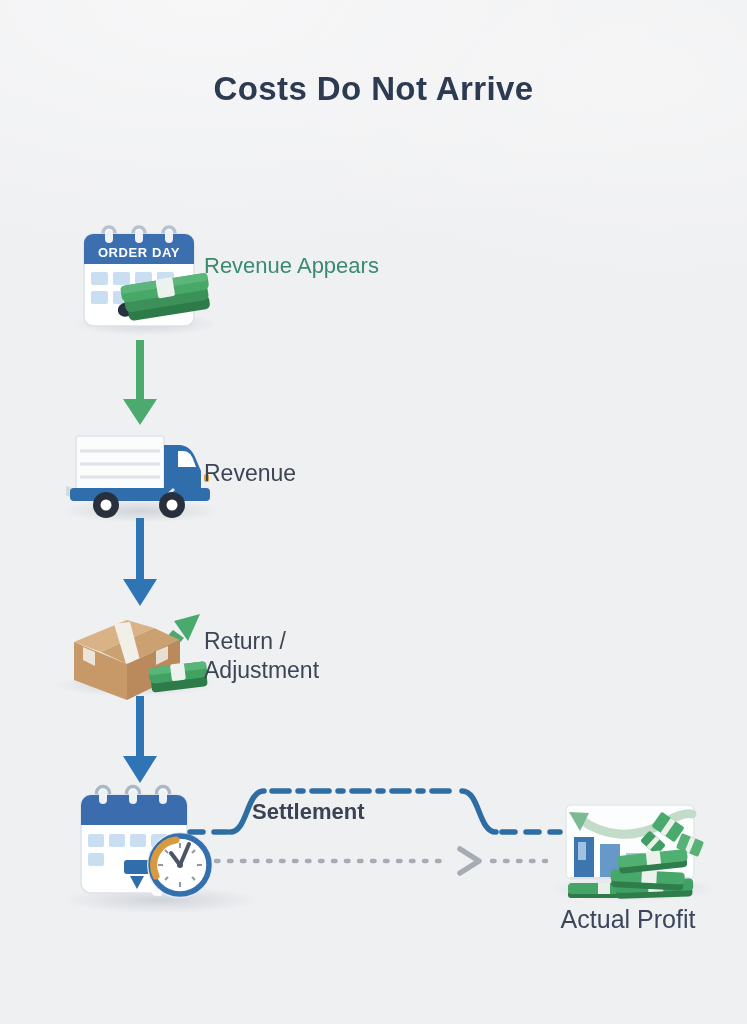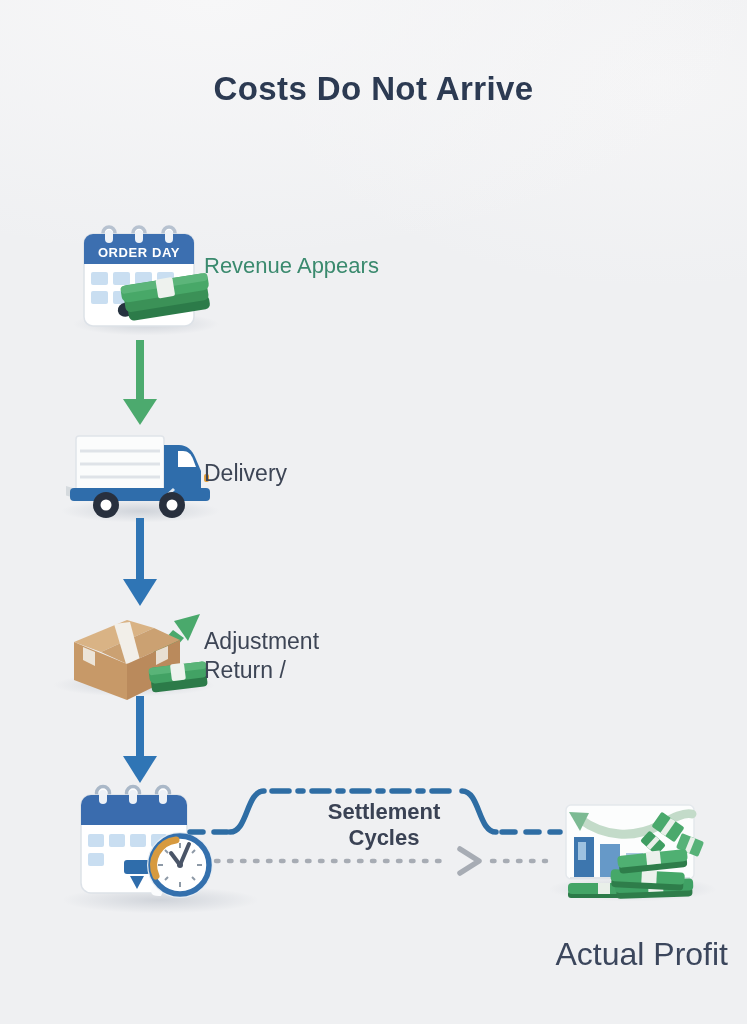--- a/index.html
+++ b/index.html
@@ -11,24 +11,24 @@
       radial-gradient(700px 380px at 88% 8%, #f5f5f6 0%, rgba(245,245,246,0) 55%),
       #eff0f2;
   }
   .abs{position:absolute;}
   .title{position:absolute;top:70px;left:0;width:100%;text-align:center;}
   .title .t1{font-size:33px;font-weight:700;color:#2c3a52;letter-spacing:.4px;}
   .title .t2{font-size:30px;font-weight:400;color:#32415e;margin-top:9px;letter-spacing:.3px;}
   .step-label{position:absolute;font-size:23px;color:#3d4555;}
   .step-label.green{color:#3a8a6e;font-size:22px;}
   .step-label.two-line{line-height:29px;}
-  .settle-label{position:absolute;left:284px;top:799px;width:200px;text-align:center;
+  .settle-label{position:absolute;left:252px;top:799px;width:200px;
     font-size:22px;font-weight:600;color:#3a4254;line-height:26px;}
-  .result-label{position:absolute;left:528px;top:936px;width:200px;text-align:right;
-    font-size:32px;color:#3b465c;}
+  .result-label{position:absolute;left:528px;top:905px;width:200px;text-align:center;
+    font-size:25px;color:#3b465c;}
   .shadow{position:absolute;border-radius:50%;
     background:radial-gradient(ellipse at center, rgba(135,146,162,.30) 0%, rgba(135,146,162,0) 68%);}
   svg{display:block;}
   svg text{font-family:"Liberation Sans",sans-serif;}
 </style>
 </head>
 <body>
 
 <div class="canvas">
 
@@ -87,21 +87,21 @@
     <path d="M98 64 V19 h15 c8 0 13 5 16 12 l6 14 v19 z" fill="#2f6dab"></path>
     <path d="M112 25 h5 c5 0 8 3 10 8 l3 8 h-18 z" fill="#ffffff"></path>
     <rect x="138" y="48" width="5" height="8" rx="2" fill="#e8a23c"></rect>
     <rect x="4" y="62" width="140" height="13" rx="4" fill="#2f6dab"></rect>
     <line x1="96" y1="74" x2="108" y2="63" stroke="#ffffff" stroke-width="3" opacity=".85"></line>
     <circle cx="40" cy="79" r="13" fill="#28303e"></circle>
     <circle cx="40" cy="79" r="5.5" fill="#ffffff"></circle>
     <circle cx="106" cy="79" r="13" fill="#28303e"></circle>
     <circle cx="106" cy="79" r="5.5" fill="#ffffff"></circle>
   </svg>
-  <div class="step-label" style="left:204px;top:460px;">Delivery</div>
+  <div class="step-label" style="left:204px;top:460px;">Revenue</div>
 
   <svg class="abs" style="left:122px;top:518px;" width="36" height="88" viewBox="0 0 36 88">
     <rect x="14" y="0" width="8" height="64" fill="#2f75b5"></rect>
     <polygon points="1,61 35,61 18,88" fill="#2f75b5"></polygon>
   </svg>
 
   <svg class="abs" style="left:56px;top:600px;" width="155" height="102" viewBox="0 0 155 102">
     <g fill="#4aa96c">
       <polygon points="92,58 103,66 128,38 117,30"></polygon>
       <polygon points="144,14 118,21 132,41"></polygon>
@@ -114,22 +114,22 @@
     <polygon points="27,47 39,52 39,66 27,60" fill="#ece4d8"></polygon>
     <polygon points="100,51 112,46 112,59 100,65" fill="#e8dfd2"></polygon>
     <g transform="translate(93,66) rotate(-7)">
       <rect x="0" y="14" width="56" height="13" rx="4" fill="#2c7b49"></rect>
       <rect x="-1" y="2" width="58" height="16" rx="5" fill="#42a264"></rect>
       <rect x="-1" y="2" width="58" height="7.5" rx="3.5" fill="#59b478"></rect>
       <rect x="21" y="1" width="14" height="17" rx="2" fill="#edf2ee"></rect>
     </g>
   </svg>
   <div class="step-label two-line" style="left:204px;top:627px;">
+    <div>Return /</div>
     <div>Adjustment</div>
-    <div>Return /</div>
   </div>
 
   <svg class="abs" style="left:122px;top:696px;" width="36" height="87" viewBox="0 0 36 87">
     <rect x="14" y="0" width="8" height="63" fill="#2f75b5"></rect>
     <polygon points="1,60 35,60 18,87" fill="#2f75b5"></polygon>
   </svg>
 
   <svg class="abs" style="left:75px;top:783px;" width="170" height="132" viewBox="0 0 170 132">
     <circle cx="28" cy="10" r="6.5" fill="#fff" stroke="#aab8c8" stroke-width="3.5"></circle>
     <circle cx="58" cy="10" r="6.5" fill="#fff" stroke="#aab8c8" stroke-width="3.5"></circle>
@@ -177,21 +177,20 @@
     <g stroke="#2e6da4" stroke-width="5.5" fill="none" stroke-linecap="round">
       <path d="M10 60 H50" stroke-dasharray="13 11"></path>
       <path d="M50 60 C68 60 66 19 84 19"></path>
       <path d="M92 19 H278" stroke-dasharray="17 9 5 9"></path>
       <path d="M282 19 C300 19 298 60 316 60"></path>
       <path d="M322 60 H380" stroke-dasharray="13 11"></path>
     </g>
   </svg>
   <div class="settle-label">
     <div>Settlement</div>
-    <div>Cycles</div>
   </div>
 
   <svg class="abs" style="left:180px;top:843px;" width="420" height="36" viewBox="0 0 420 36">
     <g stroke="#a7acb4" fill="none" stroke-linecap="round">
       <path d="M36 18 H268" stroke-width="4.5" stroke-dasharray="2.5 10.5"></path>
       <polyline points="280,6 299,18 280,30" stroke-width="5.5" stroke-linejoin="round"></polyline>
       <path d="M312 18 H366" stroke-width="4.5" stroke-dasharray="2.5 10.5"></path>
     </g>
   </svg>
 

